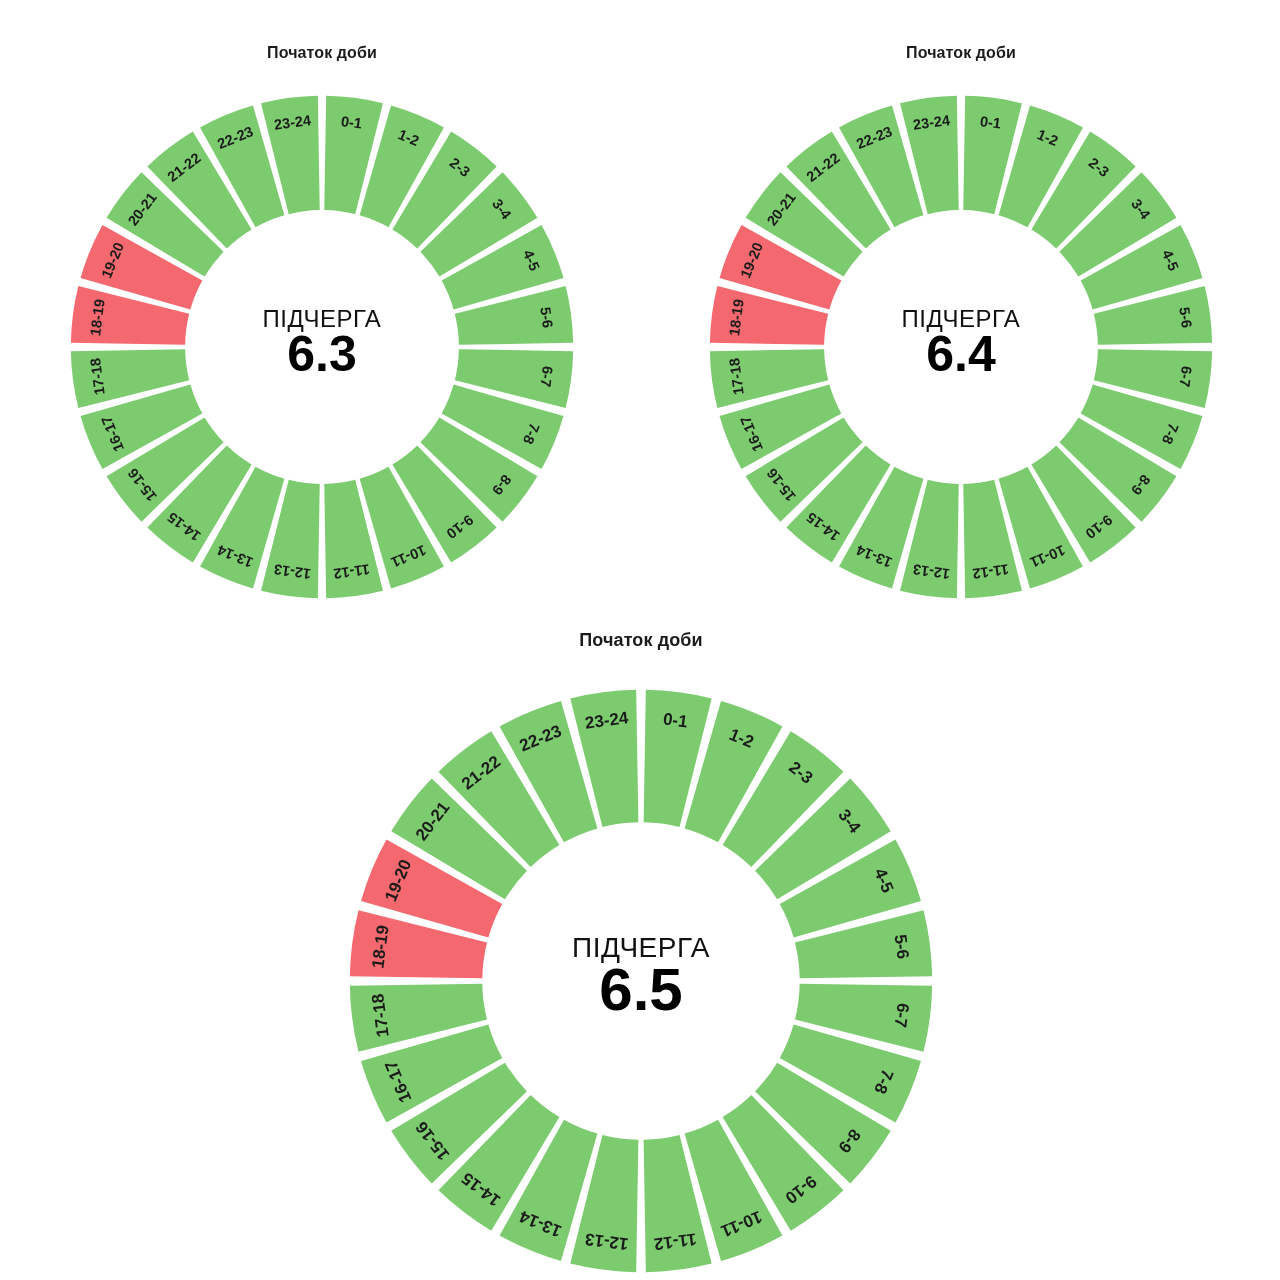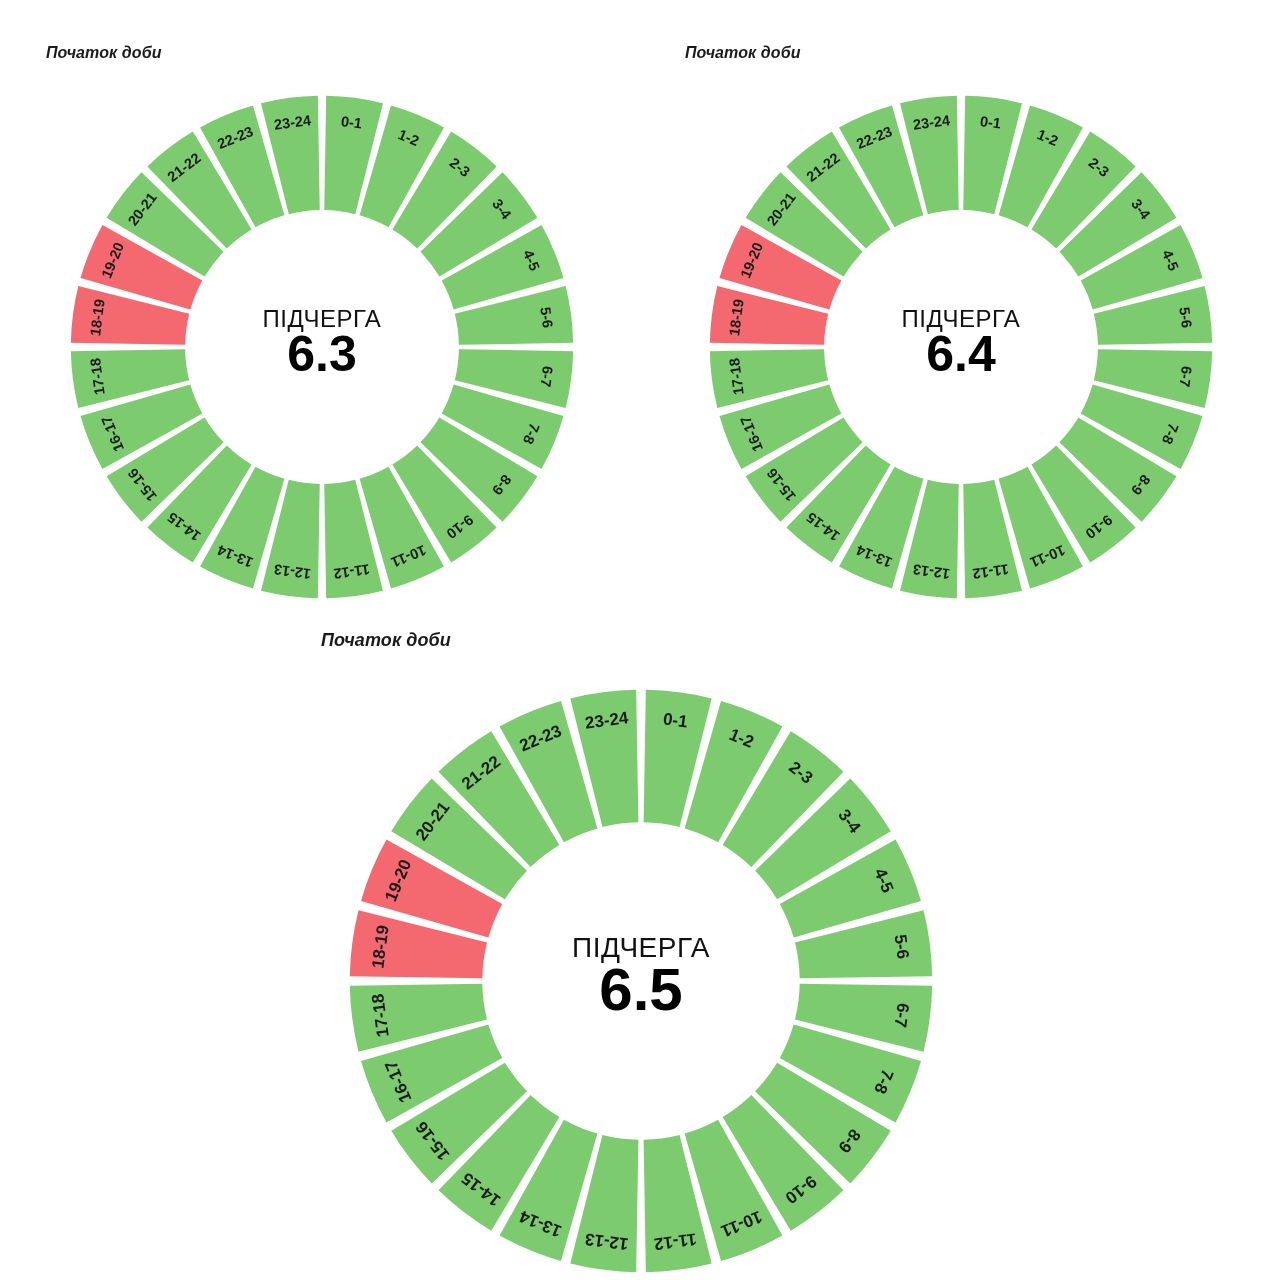--- a/index.html
+++ b/index.html
@@ -16,26 +16,26 @@
   }
   .page {
     position: relative;
     width: 1280px;
     height: 1280px;
   }
   .chart-block {
     position: absolute;
   }
   .chart-title {
+    text-align: center;
     font-family: "Liberation Sans", sans-serif;
     font-weight: bold;
     color: #1b1b1b;
     letter-spacing: 0.1px;
     white-space: nowrap;
-    font-style: italic;
   }
   .donut-wrap {
     position: relative;
   }
   .donut-wrap svg {
     display: block;
     overflow: visible;
   }
   .seg-label {
     font-family: "Liberation Sans", sans-serif;

